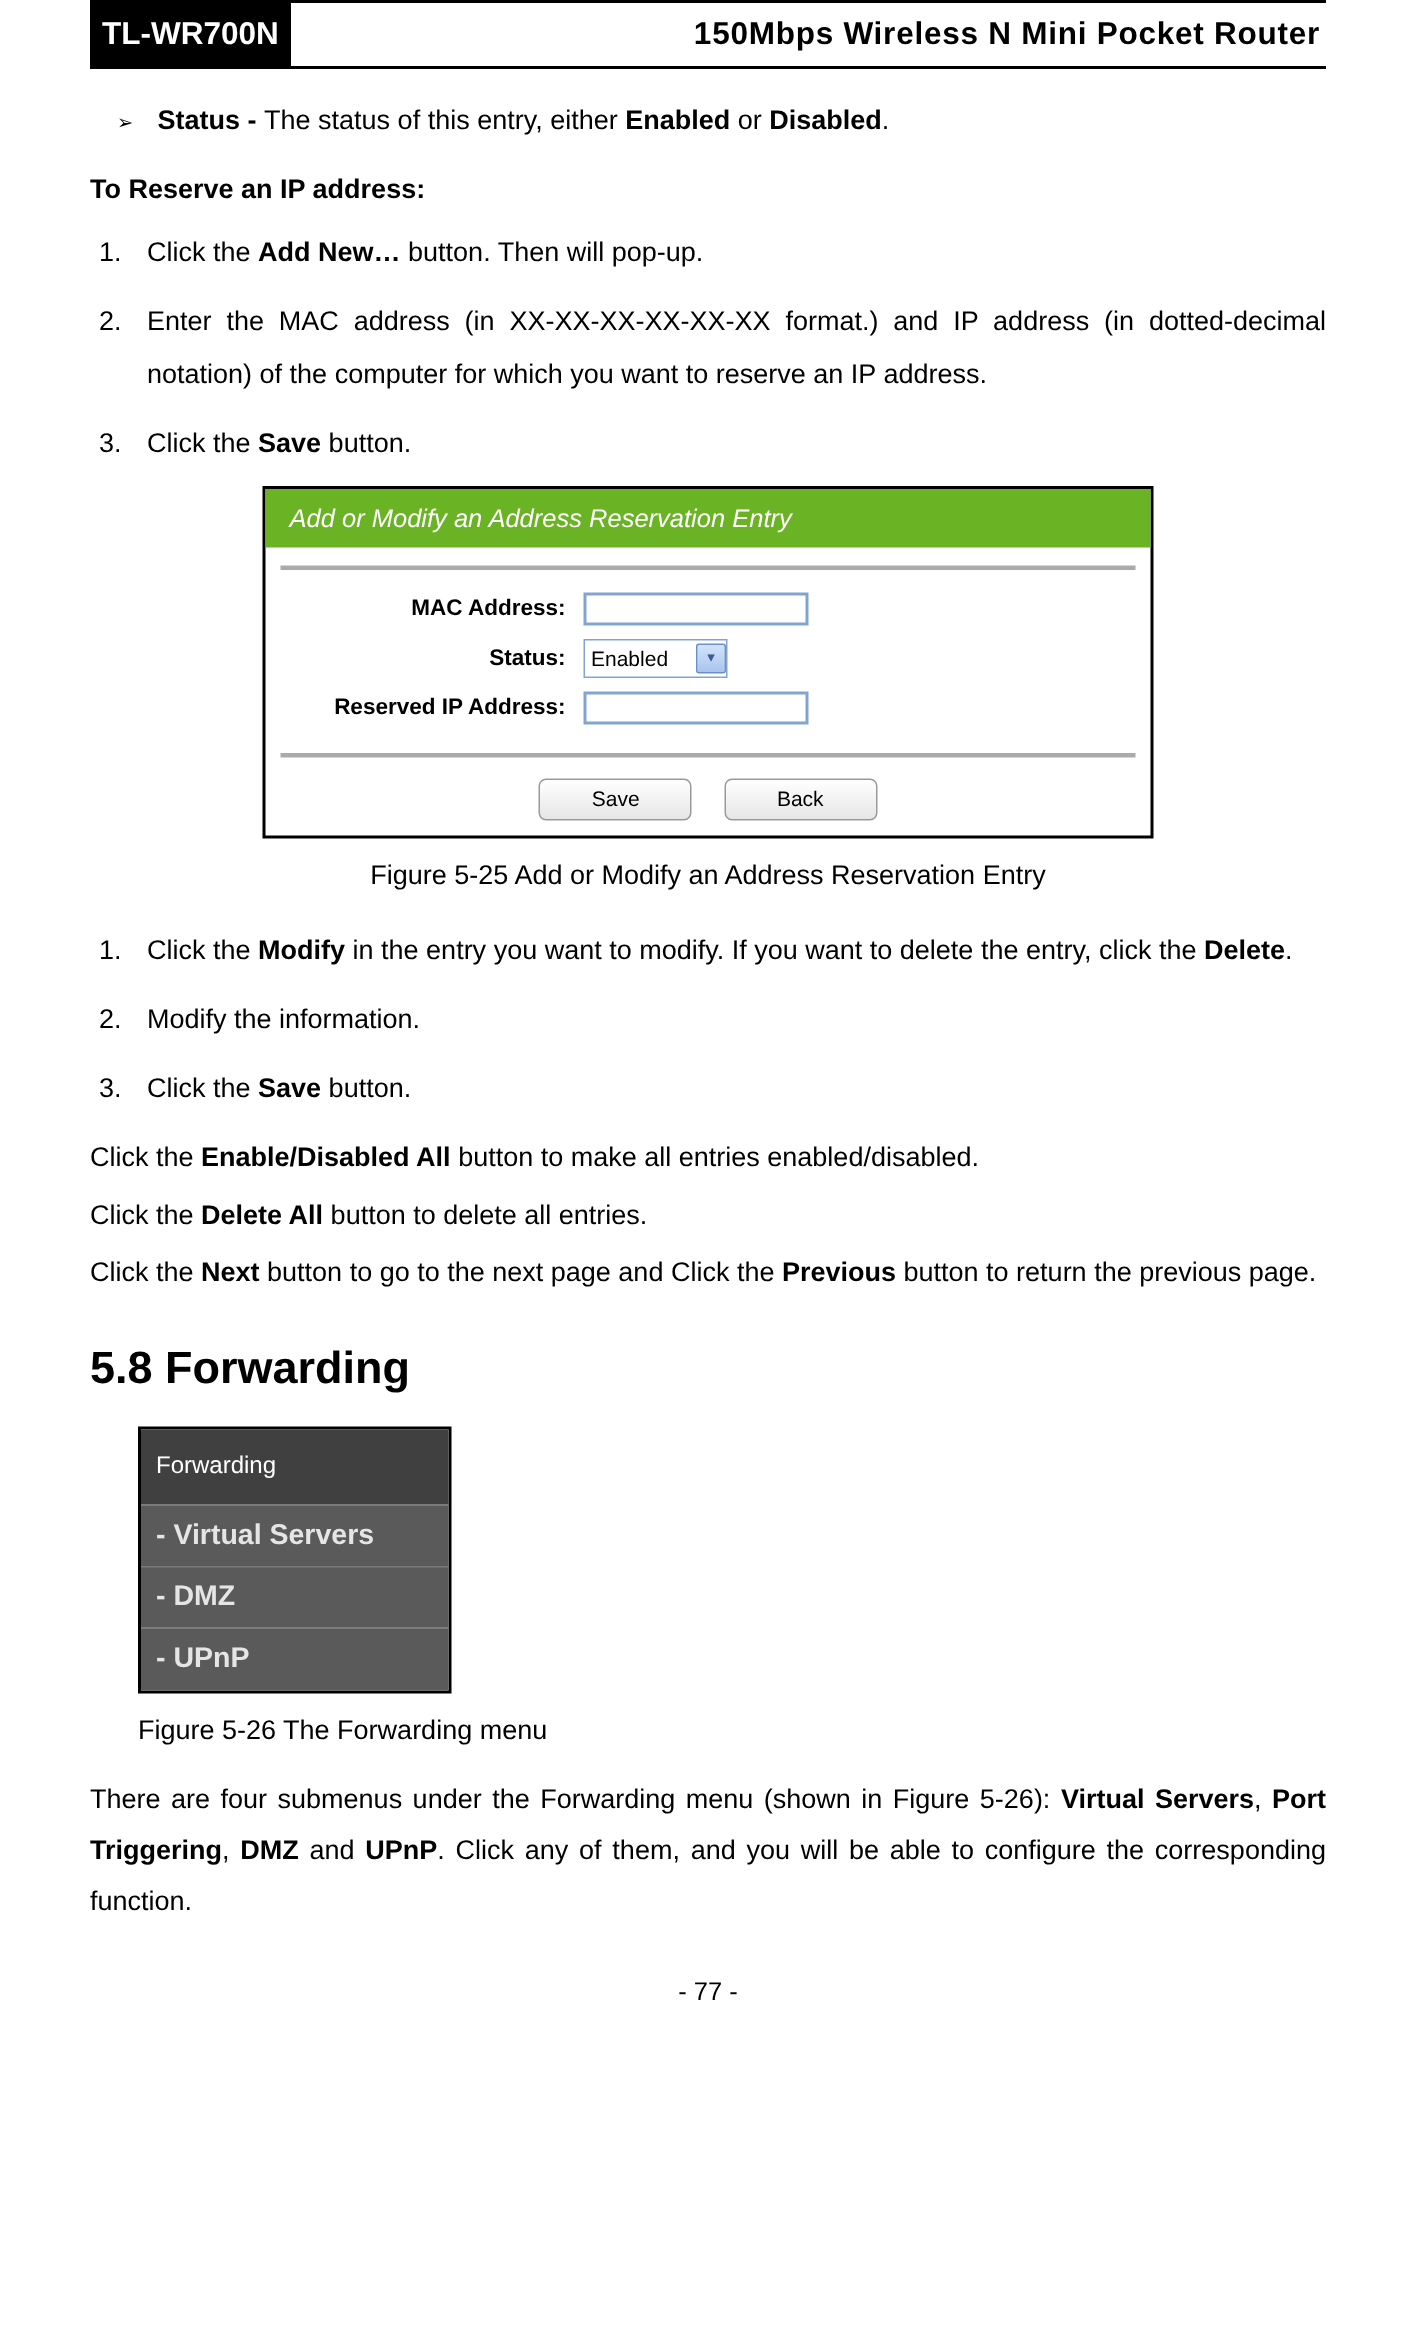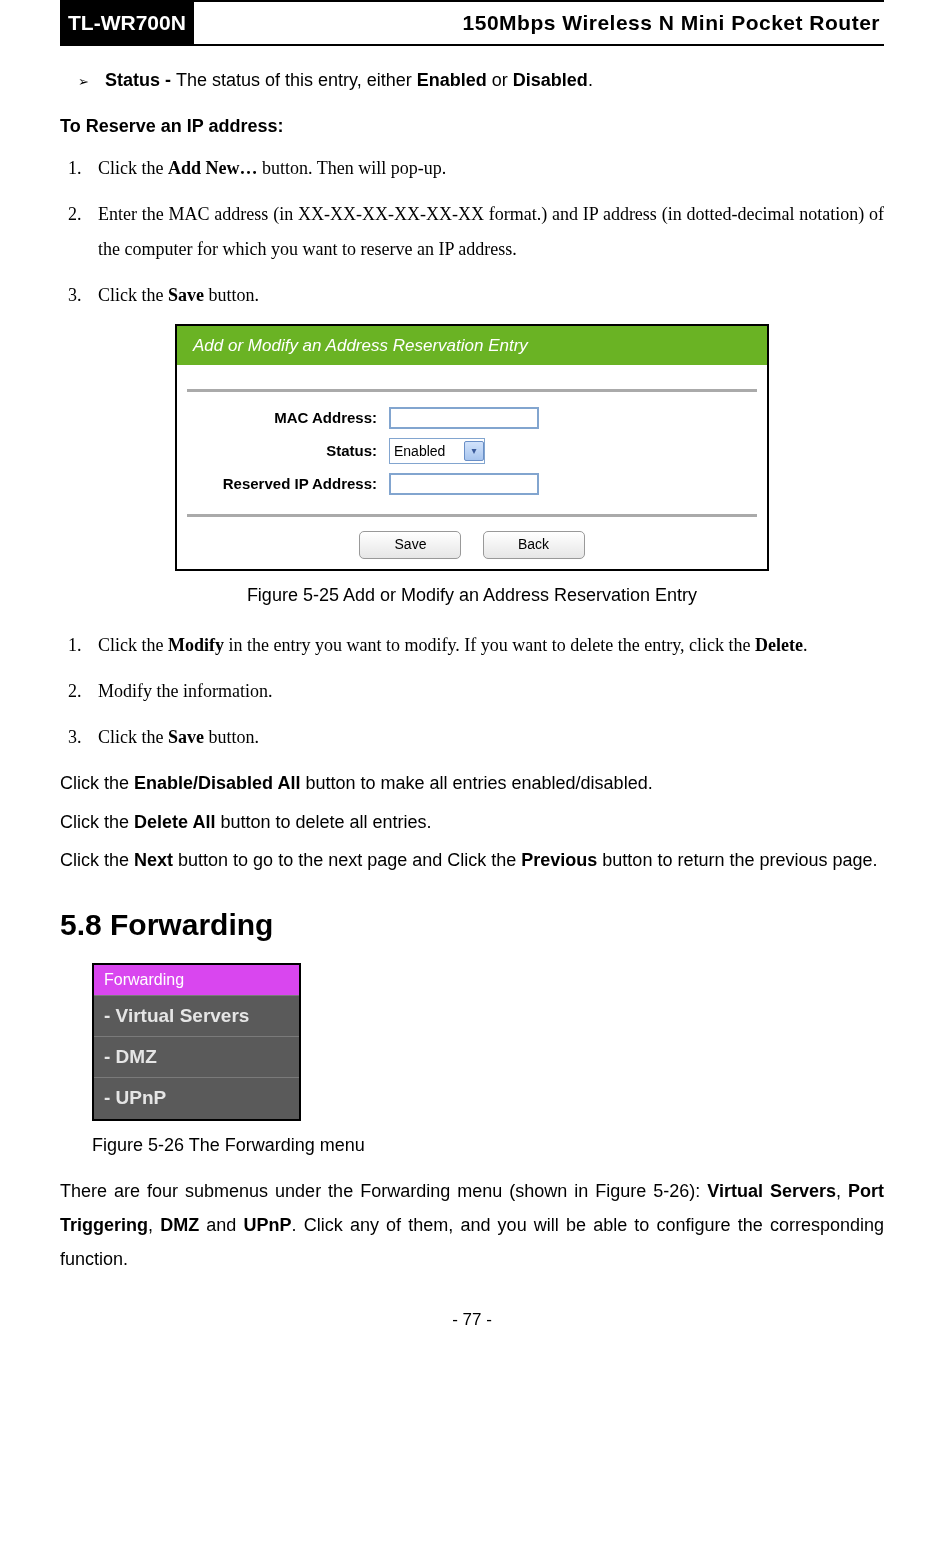--- a/index.html
+++ b/index.html
@@ -46,21 +46,20 @@
       width: 22px;
       font-size: 13px;
     }
     .section-bold {
       font-weight: bold;
       margin: 10px 0 10px 0;
     }
     ol.steps {
       margin: 6px 0 10px 0;
       padding-left: 26px;
-      font-family: Liberation Serif, serif;
     }
     ol.steps li {
       margin-bottom: 12px;
       padding-left: 12px;
       line-height: 1.9;
     }
     .justify {
       text-align: justify;
     }
 
@@ -73,21 +72,21 @@
     .dialog-title {
       background: #6ab324;
       color: white;
       font-weight: 500;
       font-style: italic;
       font-family: "Trebuchet MS", Arial, sans-serif;
       padding: 6px 16px;
       font-size: 17px;
     }
     .dialog-body {
-      padding: 24px 10px 0 10px;
+      padding: 12px 10px 0 10px;
     }
     .hr-line {
       border: none;
       border-top: 3px solid #aaa;
       margin: 0 0 14px 0;
     }
     .fld-row {
       display: flex;
       align-items: center;
       margin-bottom: 8px;
@@ -164,25 +163,25 @@
       margin: 24px 0 14px 0;
     }
 
     
     .menu-fig {
       width: 205px;
       border: 2px solid black;
       margin: 4px 0 6px 32px;
     }
     .menu-head {
-      background: #d946ef;
+      background: #404040;
       color: white;
       font-weight: 500;
       font-family: "Trebuchet MS", Arial, sans-serif;
-      padding: 2px 10px;
+      padding: 12px 10px;
       font-size: 16px;
     }
     .menu-item {
       background: #5a5a5a;
       color: #e5e5e5;
       font-family: "Trebuchet MS", Arial, sans-serif;
       font-weight: bold;
       font-size: 19px;
       padding: 5px 10px;
       border-top: 1px solid #7a7a7a;

